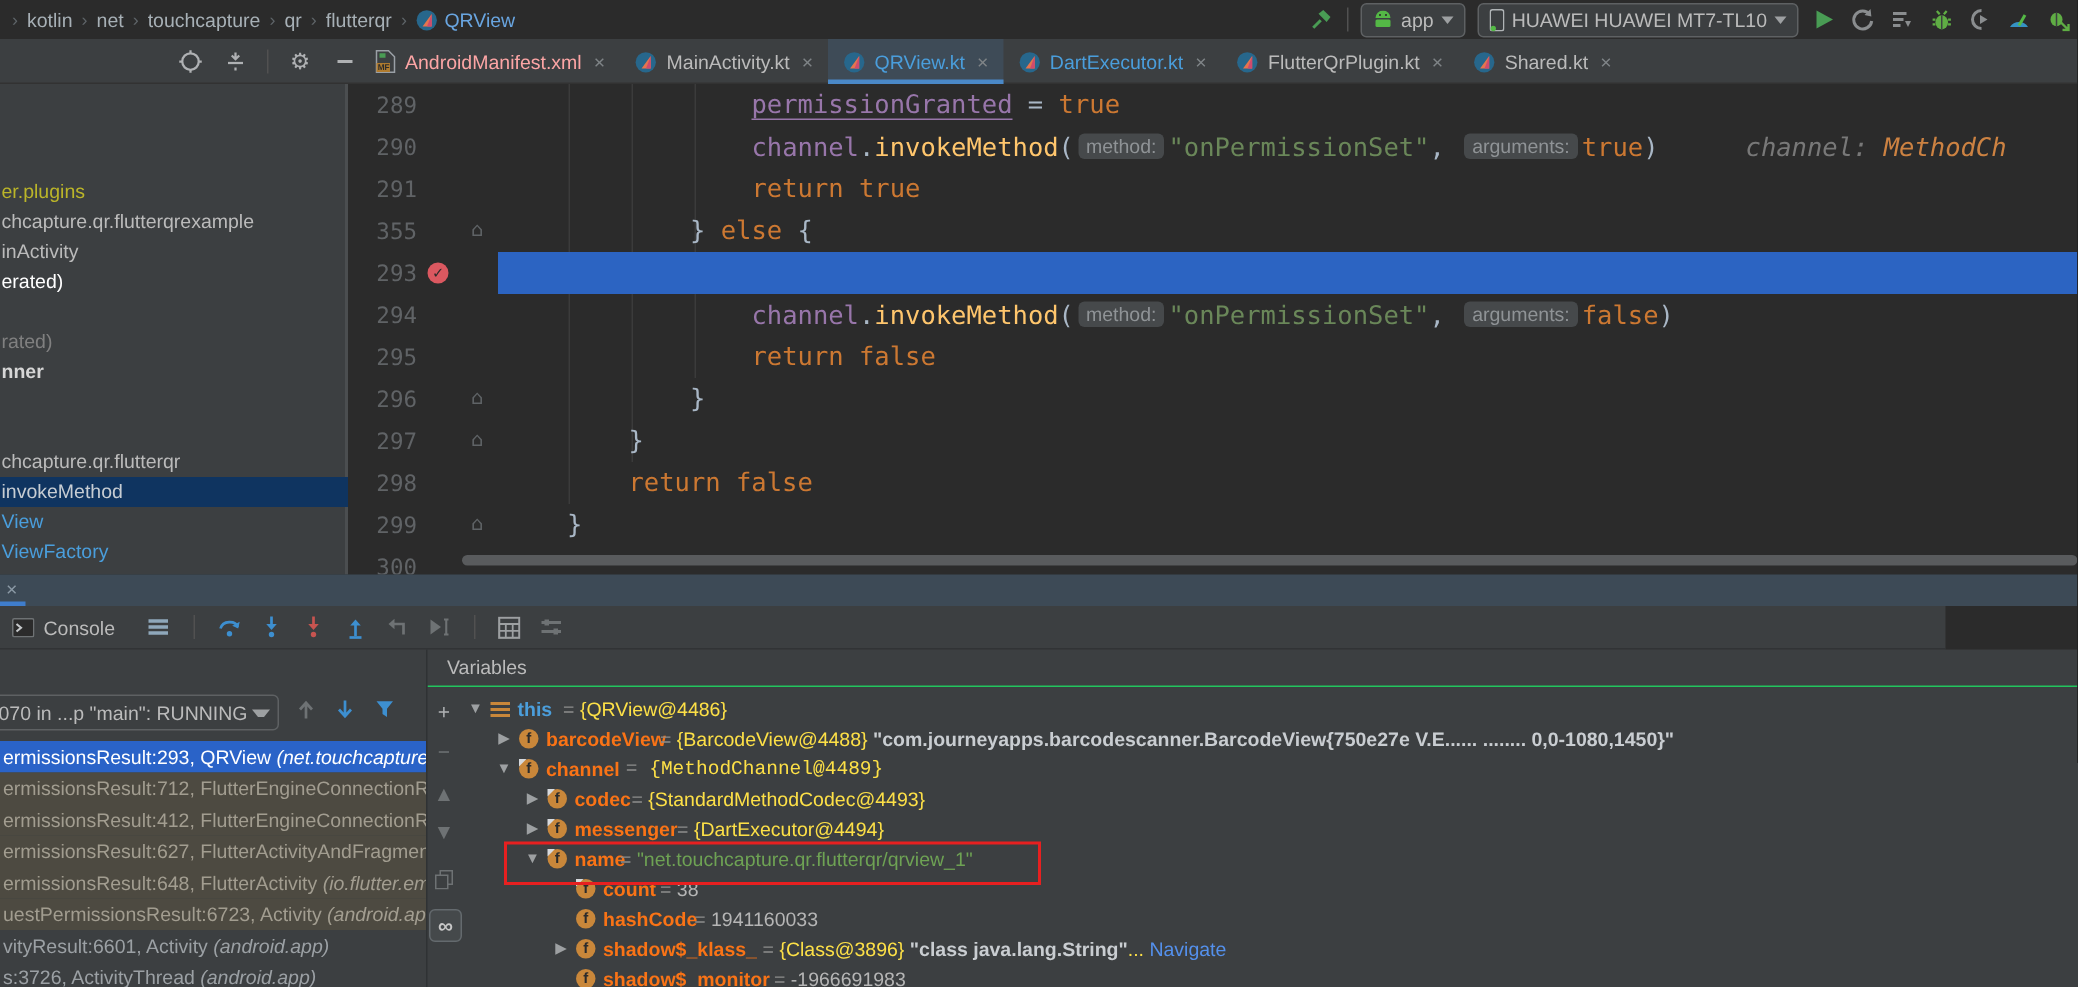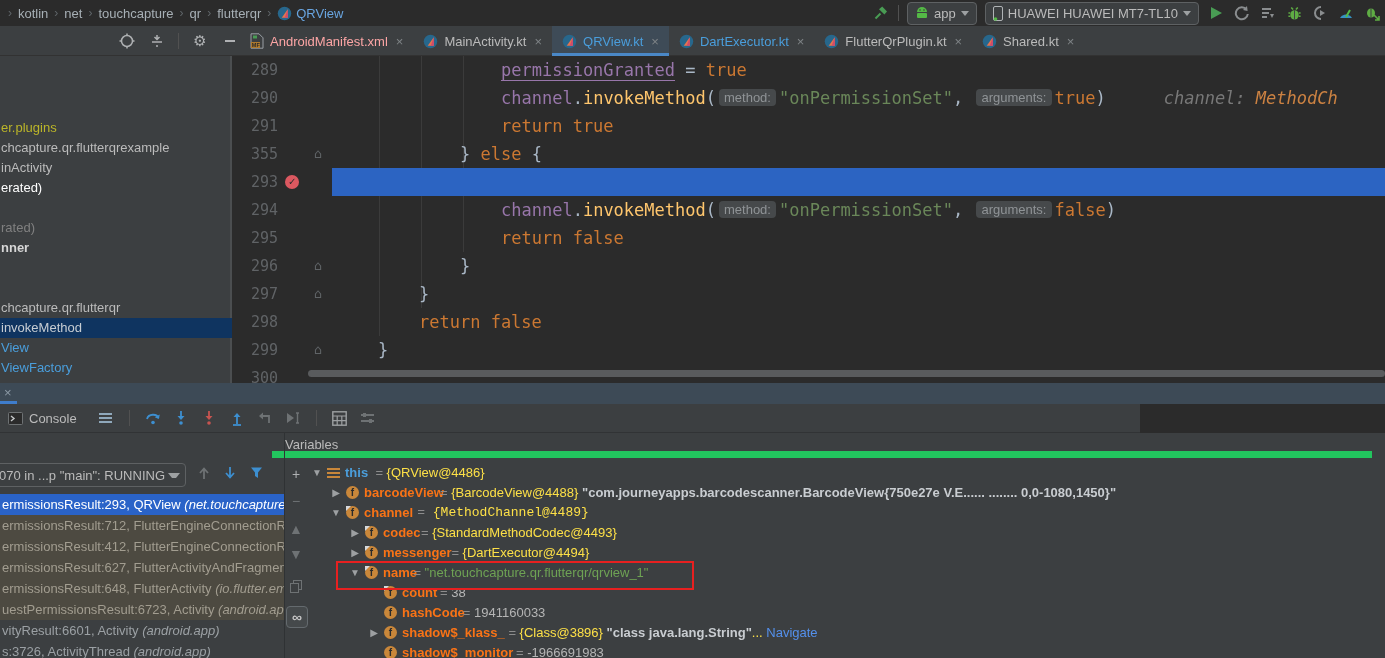--- a/index.html
+++ b/index.html
@@ -45,27 +45,27 @@
   .tok.chip{background:#46494b;color:#8f9396;font-family:"Liberation Sans",sans-serif;font-size:13px;
             padding:1px 5px;border-radius:4px;margin:0 3px;vertical-align:2px;}
   .tok.dbg{color:#787878;font-style:italic;} .tok.dbgo{color:#cc8242;font-style:italic;}
   .exec .tok.dbg{color:#a3bdda;}
   #hscroll{position:absolute;left:76px;top:314px;width:1077px;height:7px;background:#595b5d;border-radius:4px;}
   
   #strip{position:absolute;left:0;top:383px;width:1385px;height:21px;background:#3d4a56;}
   #strip .x{position:absolute;left:4px;top:2px;color:#8b99a5;font-size:13px;}
   #strip .uline{position:absolute;left:0;bottom:0;width:17px;height:3px;background:#3f7dcc;}
   
-  #dbg-toolbar{position:absolute;left:0;top:404px;width:1140px;height:29px;background:#3c3f41;display:flex;border-bottom:1px solid #313335;box-sizing:border-box;}
+  #dbg-toolbar{position:absolute;left:0;top:404px;width:1297px;height:29px;background:#3c3f41;display:flex;border-bottom:1px solid #313335;box-sizing:border-box;}
   #dbg-toolbar .grp{display:flex;align-items:center;gap:10px;}
   #console-tab{display:flex;align-items:center;gap:6px;padding:0 8px;color:#bbbbbb;}
   .vsep{width:1px;height:16px;background:#515151;margin:0 4px;}
   
   #bottom{position:absolute;left:0;top:433px;width:1385px;height:225px;background:#3c3f41;}
-  #vars-header{position:absolute;left:272px;top:0;width:1100px;height:25px;border-bottom:7px solid #22c55e;box-sizing:border-box;line-height:24px;padding-left:13px;color:#bbbbbb;}
+  #vars-header{position:absolute;left:285px;top:0;width:1100px;height:25px;border-bottom:1px solid #22c55e;box-sizing:border-box;line-height:24px;padding-left:13px;color:#bbbbbb;}
   #panel-div{position:absolute;left:284px;top:0;width:1px;height:225px;background:#2f3234;}
   
   #frames{position:absolute;left:0;top:25px;width:284px;height:200px;overflow:hidden;}
   #thread-combo{position:absolute;left:-6px;top:5px;width:192px;height:24px;border:1px solid #5e6163;border-radius:4px;
                 box-sizing:border-box;display:flex;align-items:center;background:#3c3f41;overflow:hidden;}
   #thread-combo span{padding-left:4px;white-space:nowrap;}
   #thread-combo .caret{margin-left:4px;margin-right:5px;flex:none;}
   .frame-row{position:absolute;left:0;width:284px;height:21px;line-height:21px;white-space:nowrap;overflow:hidden;
              color:#9ba0a4;padding-left:2px;box-sizing:border-box;}
   .frame-row.lib{background:#4d4a41;color:#a29d90;}

